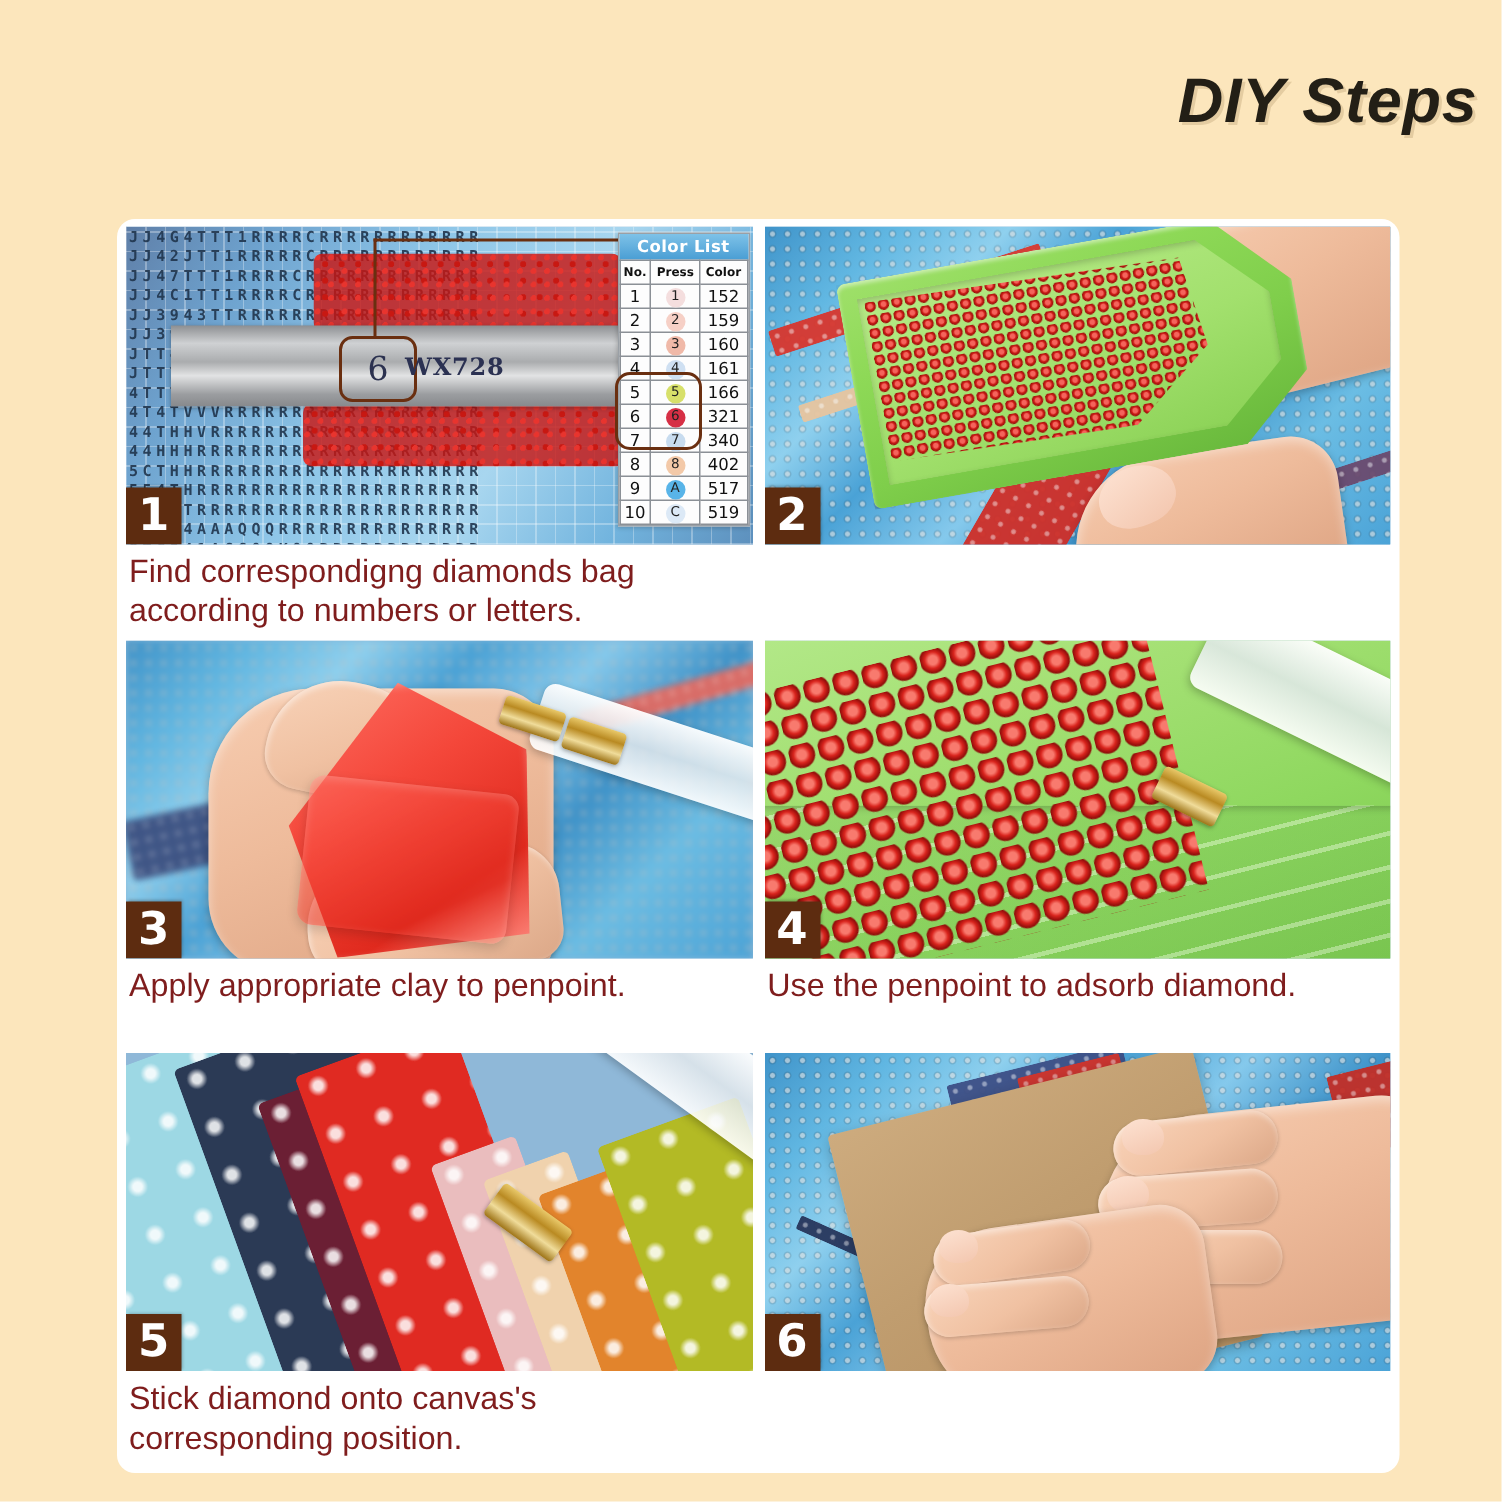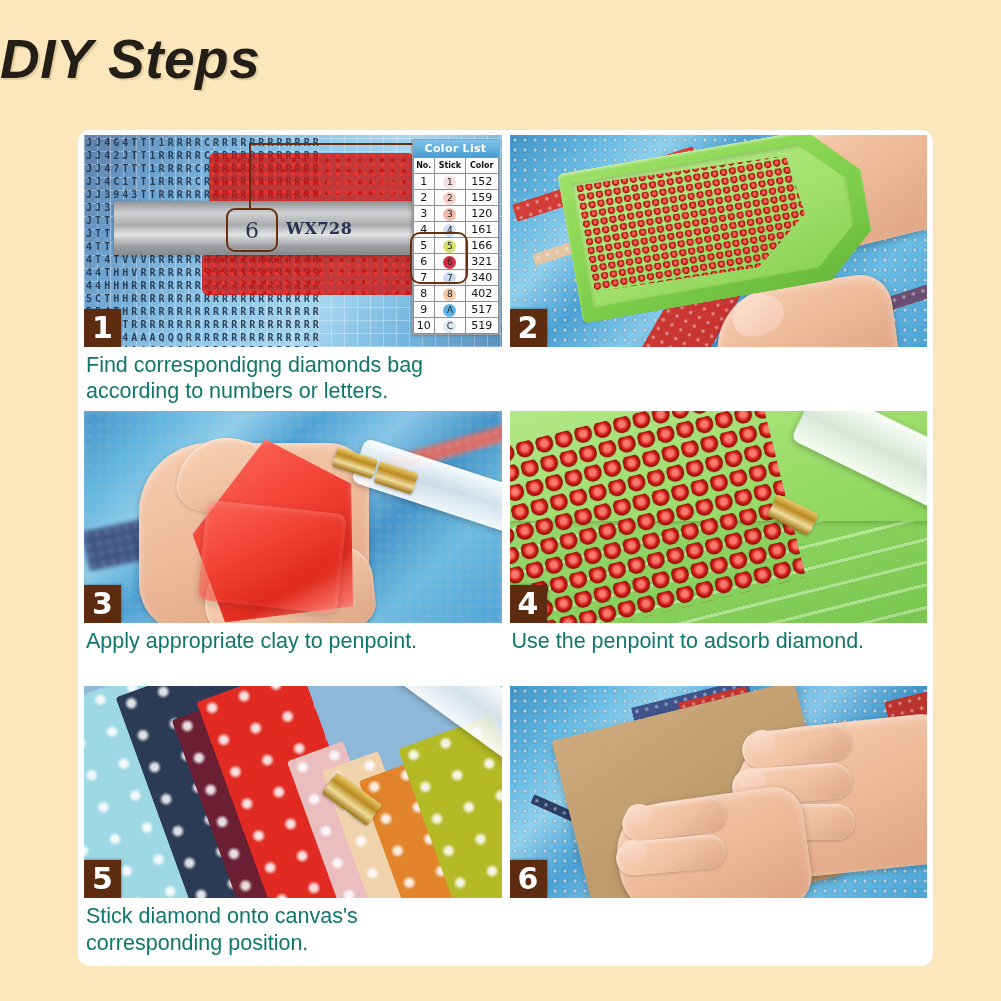--- a/index.html
+++ b/index.html
@@ -13,28 +13,28 @@
     font-family: "Liberation Sans", sans-serif;
     overflow: hidden;
   }
   .page {
     position: relative;
     width: 1001px;
     height: 1001px;
     box-sizing: border-box;
   }
   .page-title {
-    text-align: left;
-    font-size: 55px;
+    text-align: right;
+    font-size: 42px;
     font-weight: bold;
     font-style: italic;
     color: #231f16;
     letter-spacing: 0.5px;
     padding-top: 27px;
-    margin: 0;
+    margin: 16px;
     text-shadow: 2px 2px 0 rgba(120,90,40,0.18);
   }
   .card {
     position: absolute;
     left: 78px;
     top: 130px;
     width: 855px;
     height: 836px;
     background: #ffffff;
     border-radius: 12px;
@@ -83,21 +83,21 @@
     font-weight: bold;
     font-family: "DejaVu Sans", sans-serif;
     display: flex;
     align-items: center;
     justify-content: center;
     line-height: 1;
     z-index: 6;
     box-shadow: 1px -1px 2px rgba(0,0,0,0.25);
   }
   .caption {
-    color: #0f766e;
+    color: #7f1d1d;
     font-size: 21.5px;
     line-height: 1.22;
     padding: 5px 2px 0 2px;
     font-family: "Liberation Sans", sans-serif;
     white-space: pre-line;
   }
 
   
 
   
@@ -359,49 +359,49 @@
 C44JVAGRRRKQQQRRRRRRRRRRRR
 G44VVVRGAGVQQQRRRRRRRRRRRR
 QTVVVAGAA4QQQRRRRRRRRRRRRR
 RJV1V8GRK4JQQRRRRRRRRRRRRR</div>
 
             <div class="red-blob" style="left:125px;top:18px;width:205px;height:52px;"></div>
             <div class="red-blob" style="left:118px;top:118px;width:215px;height:42px;"></div>
 
             <div class="bag" style="left:30px;top:66px;width:300px;height:54px;"></div>
             <div class="bag-num" style="left:142px;top:73px;width:48px;height:40px;">6</div>
-            <div class="bag-code" style="left:202px;top:84px;">WX728</div>
+            <div class="bag-code" style="left:186px;top:84px;">WX728</div>
             <div class="callout-line" style="left:165px;top:8px;width:2px;height:66px;"></div>
             <div class="callout-line" style="left:165px;top:8px;width:175px;height:2px;"></div>
 
             <div class="color-list">
               <div class="cl-title">Color List</div>
               <table class="cl-table">
                 <thead>
                   <tr>
                     <th>No.</th>
-                    <th>Stick</th>
+                    <th>Press</th>
                     <th>Color</th>
                   </tr>
                 </thead>
                 <tbody>
                     <tr>
                       <td class="num">1</td>
                       <td><span class="sym" style="background: rgb(244, 222, 222);">1</span></td>
                       <td class="col">152</td>
                     </tr>
                     <tr>
                       <td class="num">2</td>
                       <td><span class="sym" style="background: rgb(246, 208, 198);">2</span></td>
                       <td class="col">159</td>
                     </tr>
                     <tr>
                       <td class="num">3</td>
                       <td><span class="sym" style="background: rgb(240, 185, 168);">3</span></td>
-                      <td class="col">120</td>
+                      <td class="col">160</td>
                     </tr>
                     <tr>
                       <td class="num">4</td>
                       <td><span class="sym" style="background: rgb(207, 224, 242);">4</span></td>
                       <td class="col">161</td>
                     </tr>
                     <tr>
                       <td class="num">5</td>
                       <td><span class="sym" style="background: rgb(215, 224, 106);">5</span></td>
                       <td class="col">166</td>

